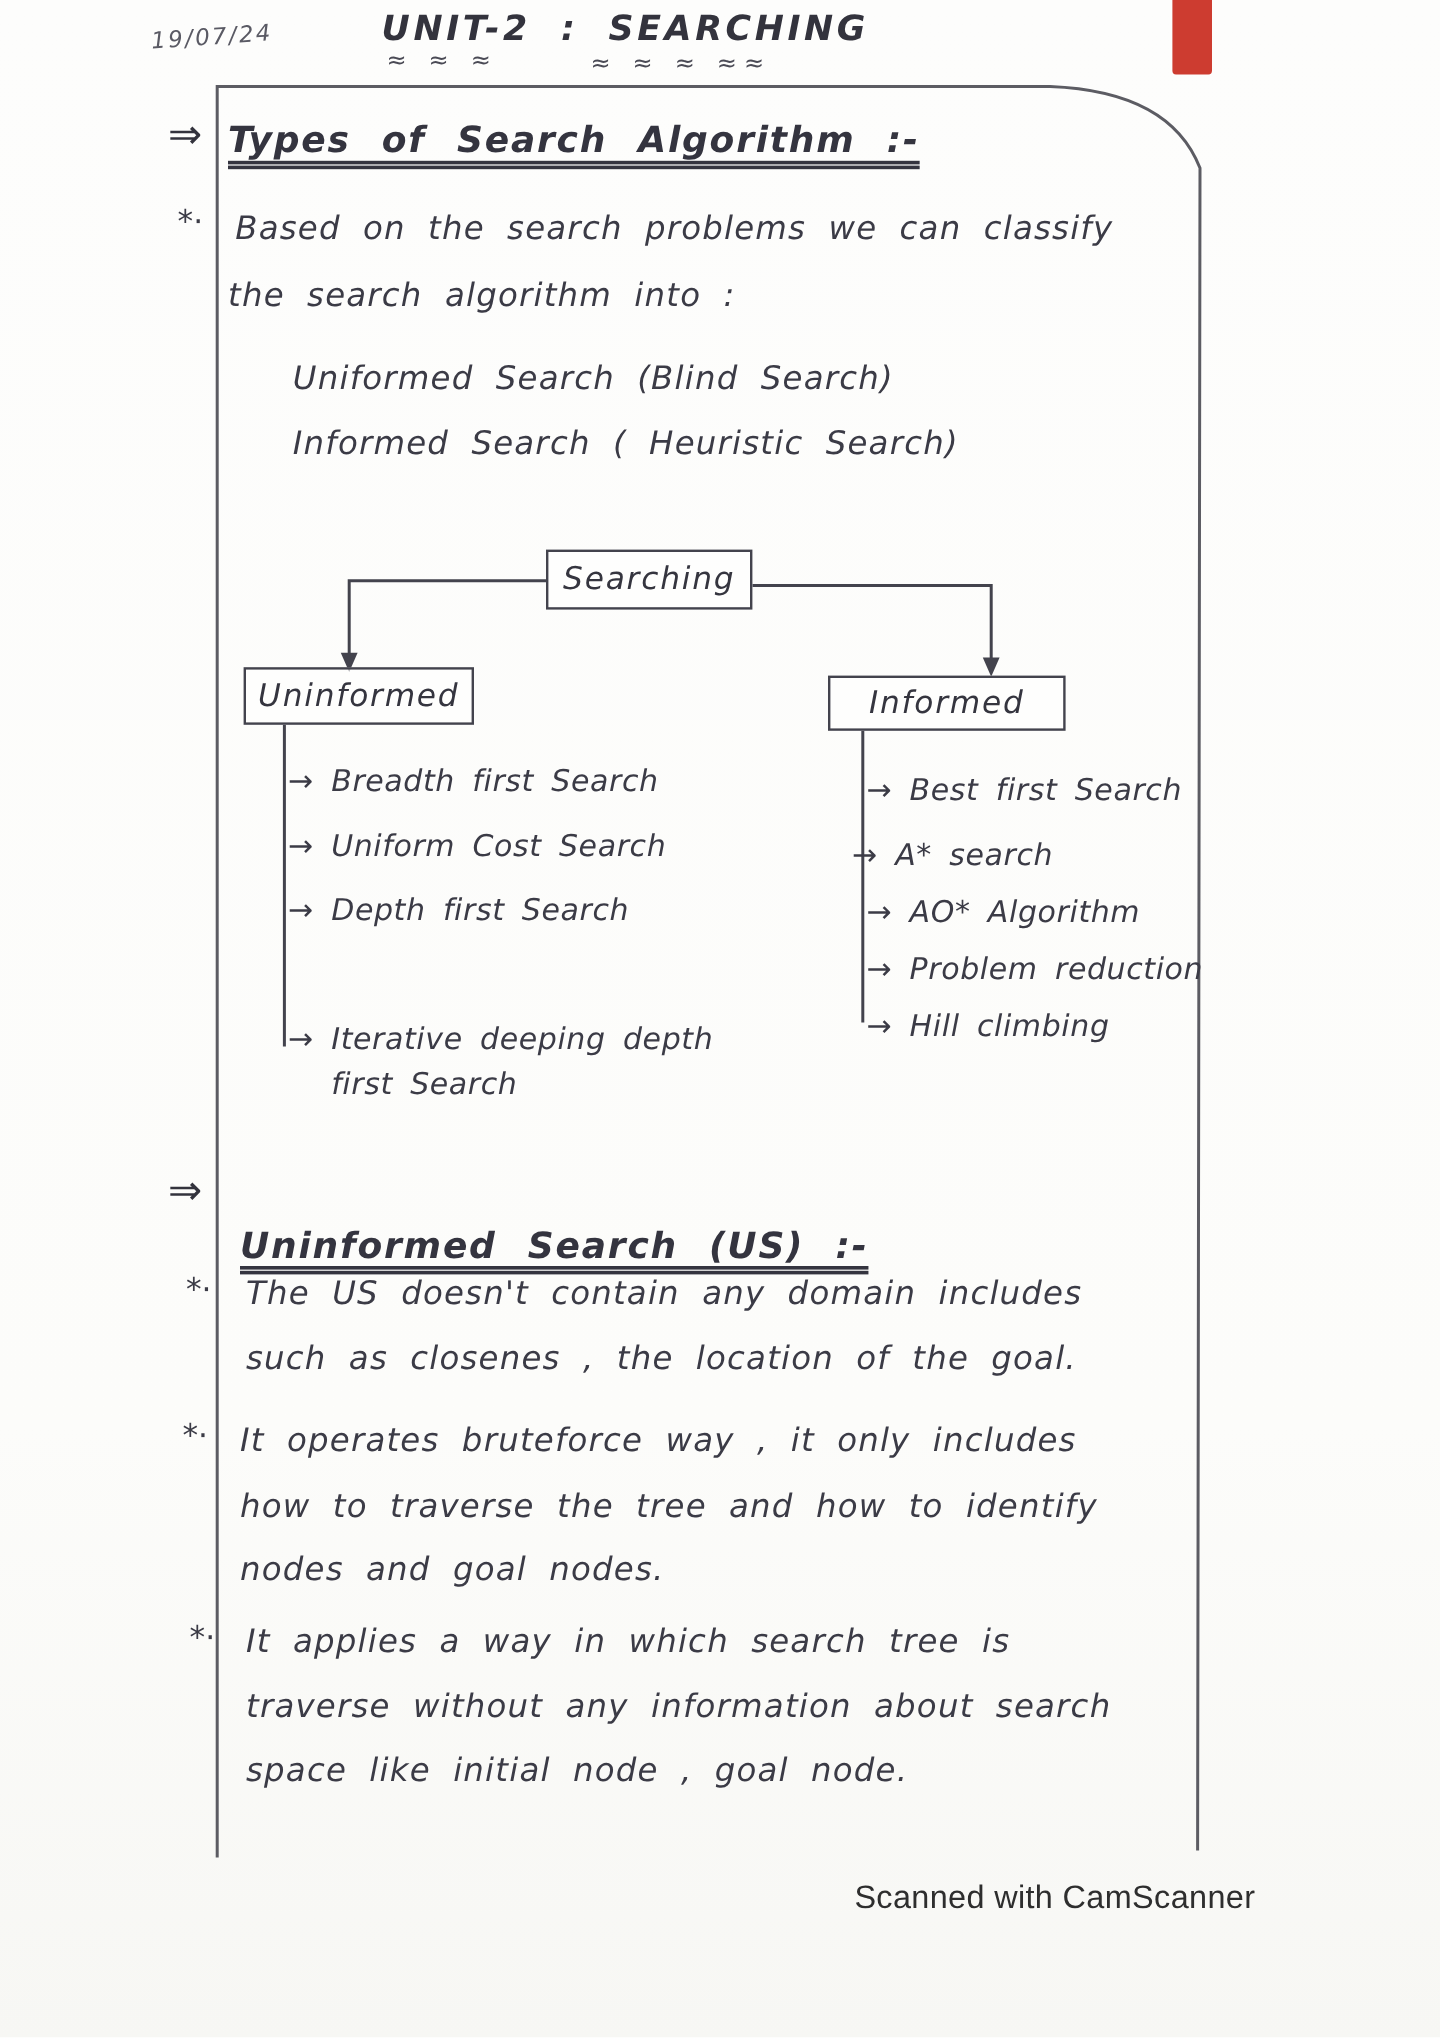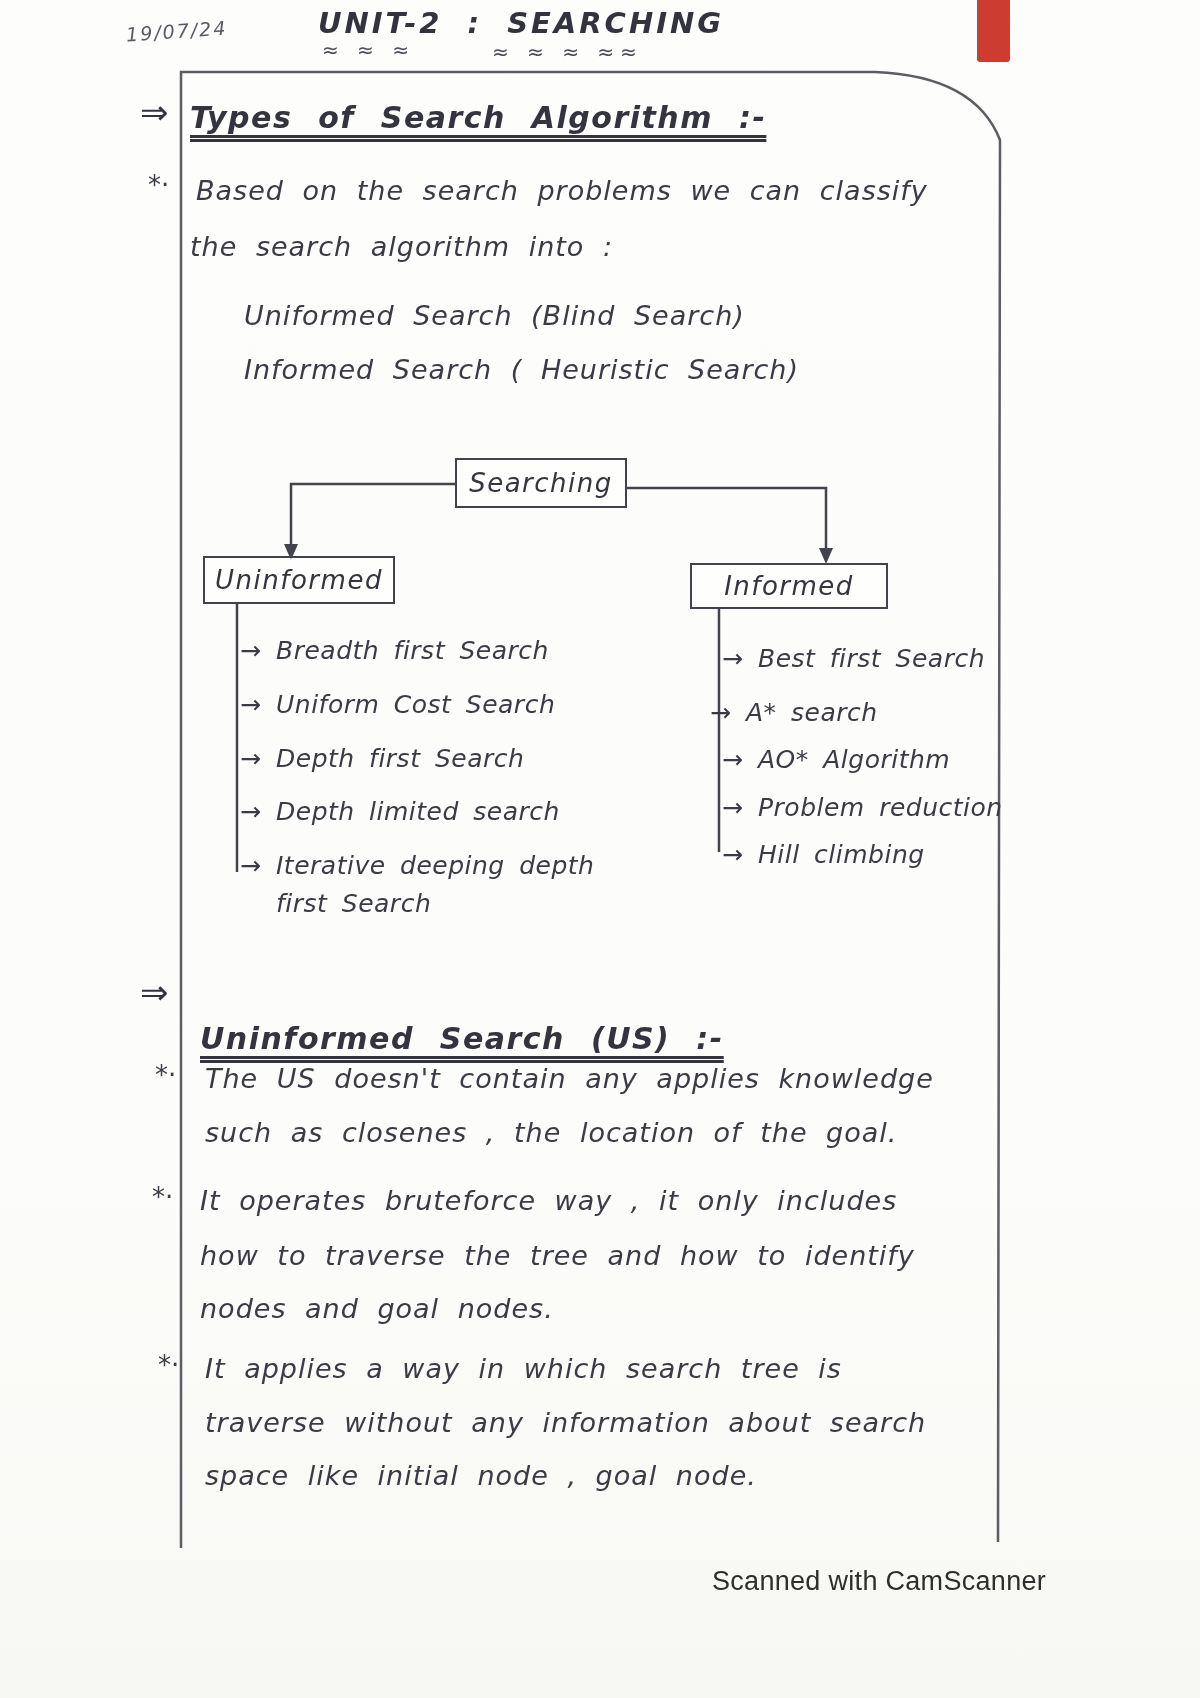--- a/index.html
+++ b/index.html
@@ -105,23 +105,20 @@
 
   <div class="tree-item" style="left:240px; top:632px; width:340px;">
     <span class="arrow-glyph">→</span><span>Breadth first Search</span>
   </div>
   <div class="tree-item" style="left:240px; top:686px; width:360px;">
     <span class="arrow-glyph">→</span><span>Uniform Cost Search</span>
   </div>
   <div class="tree-item" style="left:240px; top:740px; width:340px;">
     <span class="arrow-glyph">→</span><span>Depth first Search</span>
   </div>
-  <div class="tree-item" style="left:240px; top:793px; width:360px;">
-    <span class="arrow-glyph">→</span><span>Depth limited search</span>
-  </div>
   <div class="tree-item" style="left:240px; top:847px; width:370px;">
     <span class="arrow-glyph">→</span><span>Iterative deeping depth first Search</span>
   </div>
 
   <div class="tree-item" style="left:722px; top:640px; width:300px;">
     <span class="arrow-glyph">→</span><span>Best first Search</span>
   </div>
   <div class="tree-item" style="left:722px; top:694px; width:300px;padding-left:24px;">
     <span class="arrow-glyph">→</span><span>A* search</span>
   </div>
@@ -132,21 +129,21 @@
     <span class="arrow-glyph">→</span><span>Problem reduction</span>
   </div>
   <div class="tree-item" style="left:722px; top:836px; width:300px;">
     <span class="arrow-glyph">→</span><span>Hill climbing</span>
   </div>
 
   <div class="abs big-arrow" style="left:140px; top:972px;">⇒</div>
   <div class="abs h1 hand" style="left:200px; top:978px;margin-top:43px;">Uninformed Search (US) :-</div>
 
   <div class="abs bullet" style="left:155px; top:1060px;">*·</div>
-  <div class="abs body-line hand" style="left:205px; top:1060px; width:800px;">The US doesn't contain any applies knowledge</div>
+  <div class="abs body-line hand" style="left:205px; top:1060px; width:800px;">The US doesn't contain any domain includes</div>
   <div class="abs body-line hand" style="left:205px; top:1114px; width:800px;">such as closenes , the location of the goal.</div>
 
   <div class="abs bullet" style="left:152px; top:1182px;">*·</div>
   <div class="abs body-line hand" style="left:200px; top:1182px; width:820px;">It operates bruteforce way , it only includes</div>
   <div class="abs body-line hand" style="left:200px; top:1237px; width:820px;">how to traverse the tree and how to identify</div>
   <div class="abs body-line hand" style="left:200px; top:1290px; width:700px;">nodes and goal nodes.</div>
 
   <div class="abs bullet" style="left:158px; top:1350px;">*·</div>
   <div class="abs body-line hand" style="left:205px; top:1350px; width:800px;">It applies a way in which search tree is</div>
   <div class="abs body-line hand" style="left:205px; top:1404px; width:820px;">traverse without any information about search</div>

